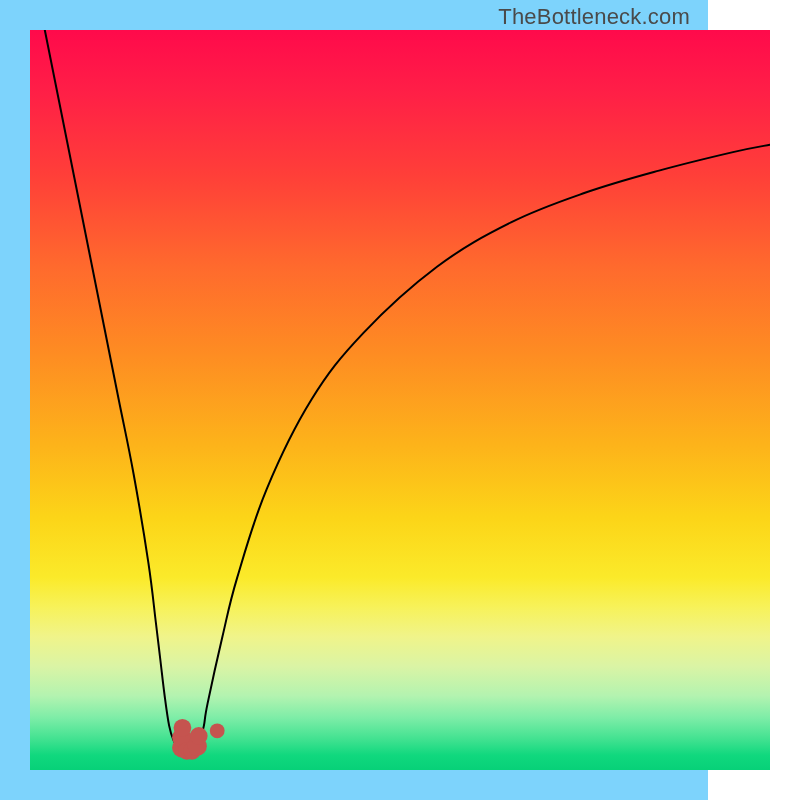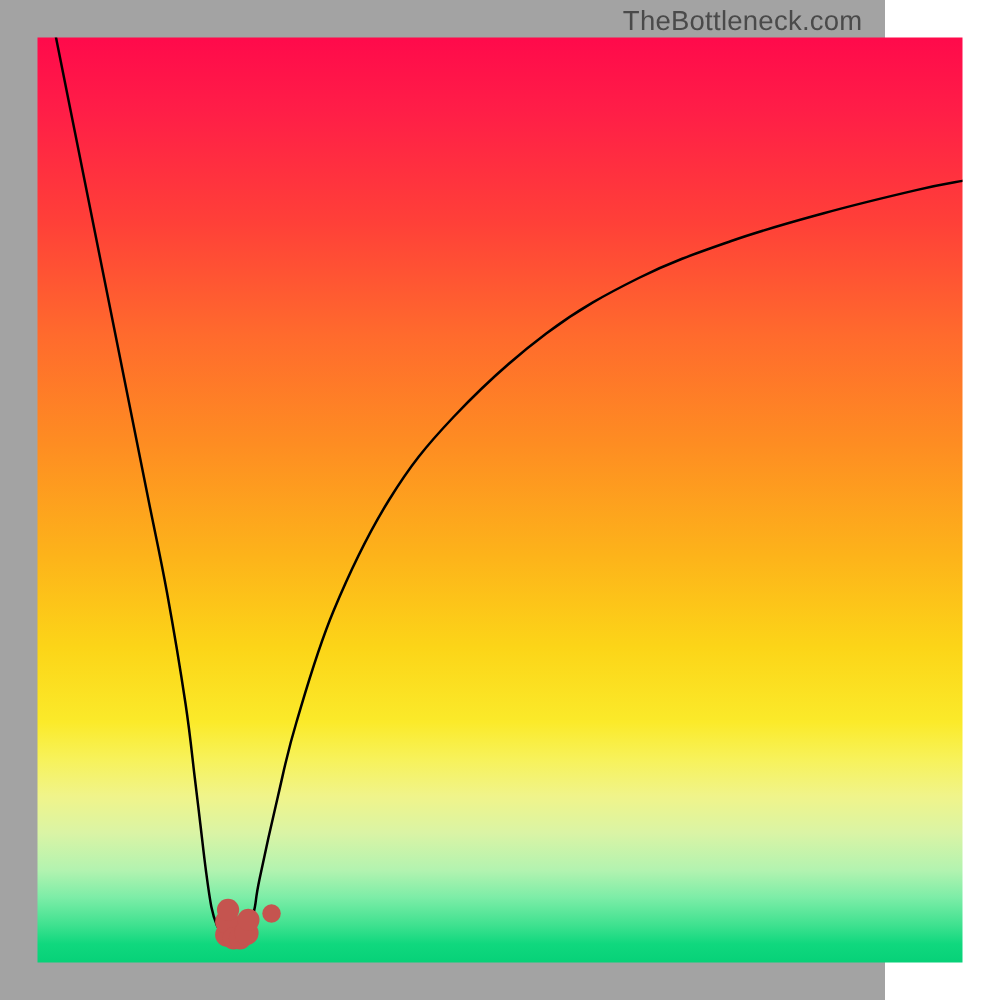--- a/index.html
+++ b/index.html
@@ -1,20 +1,20 @@
 <!DOCTYPE html>
 <html><head>
 <meta charset="utf-8">
 <style>
   * { margin: 0; padding: 0; box-sizing: border-box; }
   html, body { width: 800px; height: 800px; overflow: hidden; }
   .frame {
     width: 708px;
     height: 800px;
-    background: #a3a3a3;
+    background: #7dd3fc;
     position: relative;
   }
   .watermark {
     position: absolute;
     top: 4px;
     right: 18px;
     font-family: Arial, Helvetica, sans-serif;
     font-size: 22px;
     color: #4a4a4a;
     font-weight: 500;

